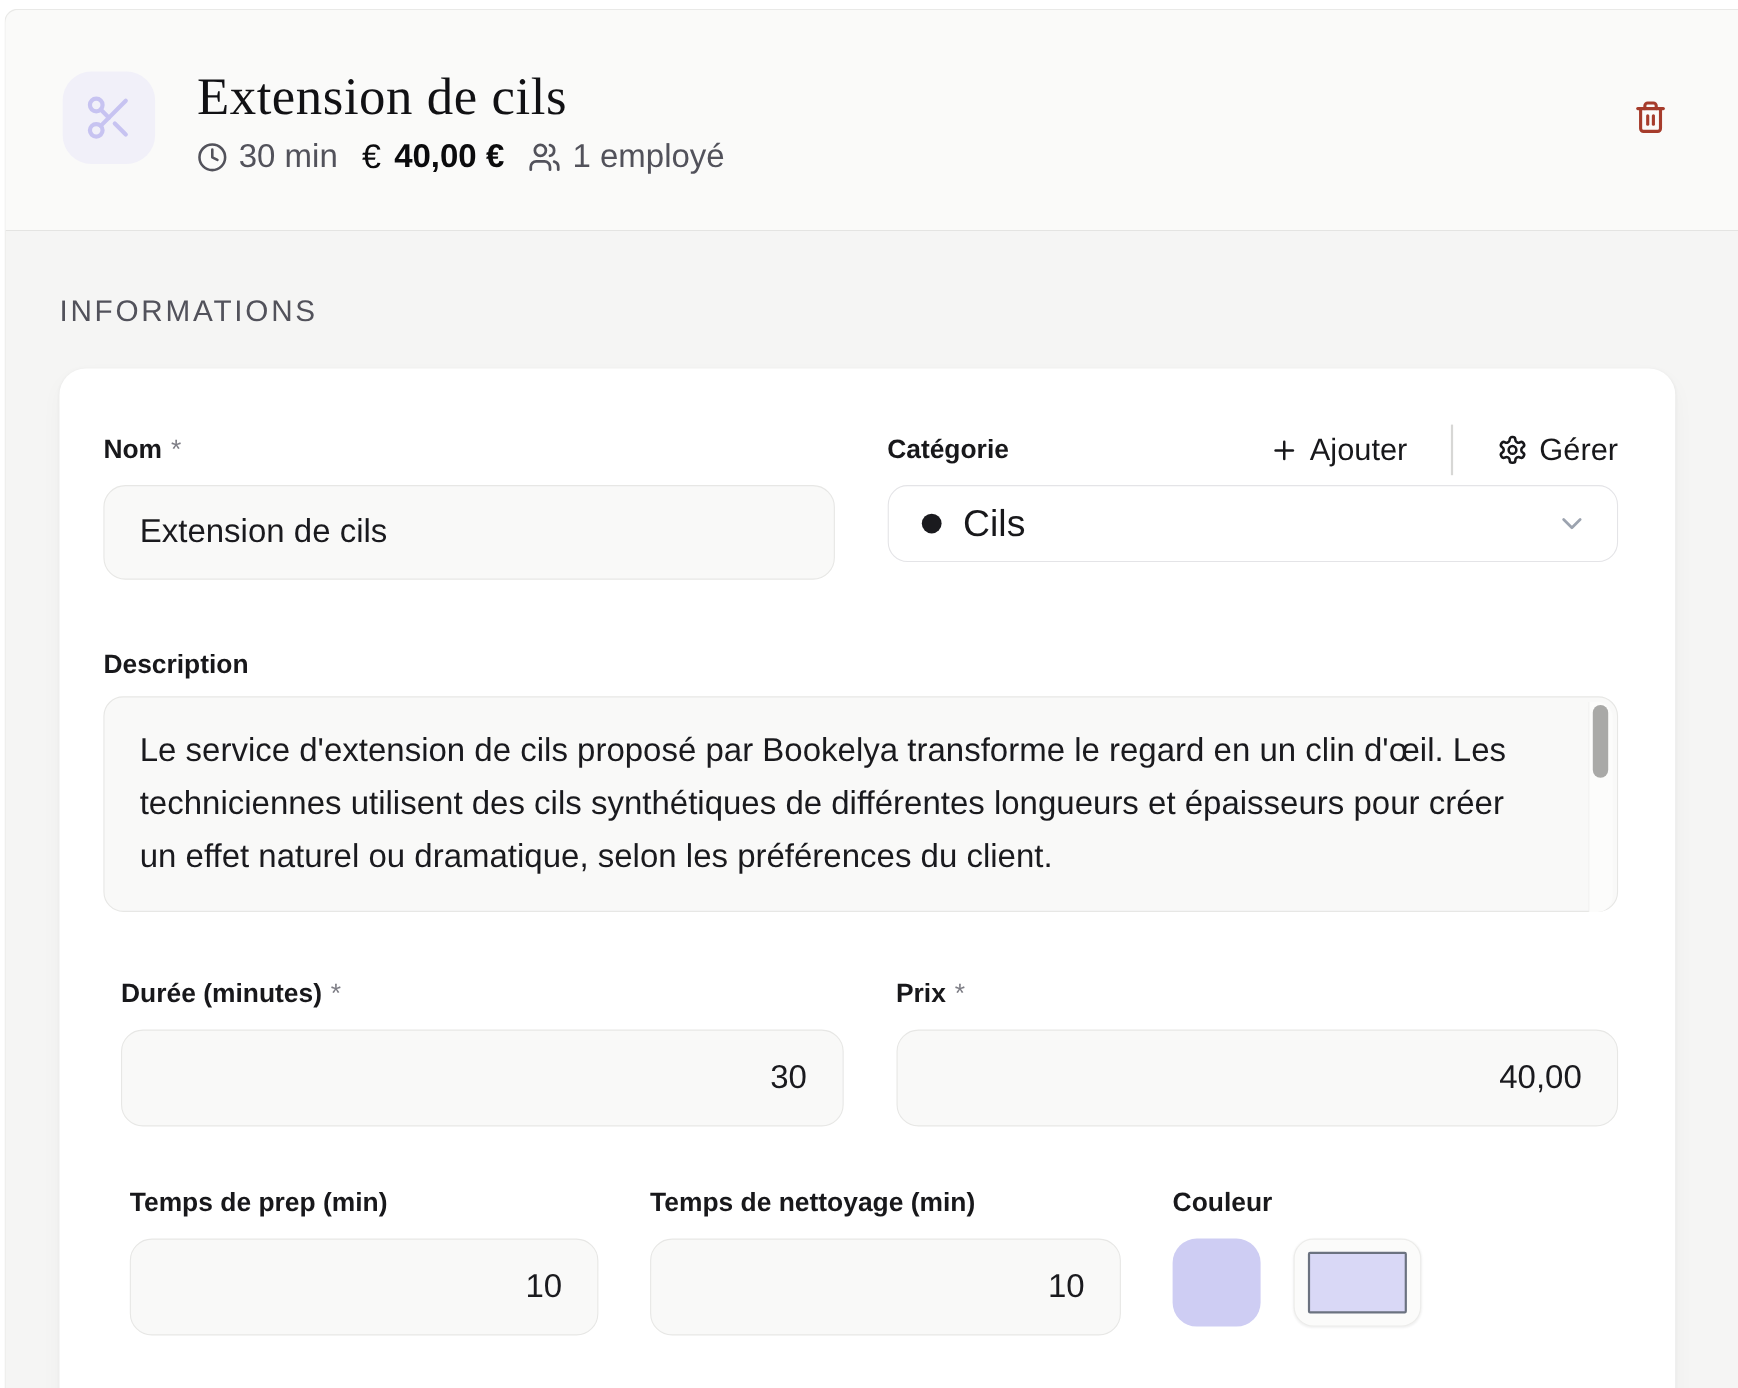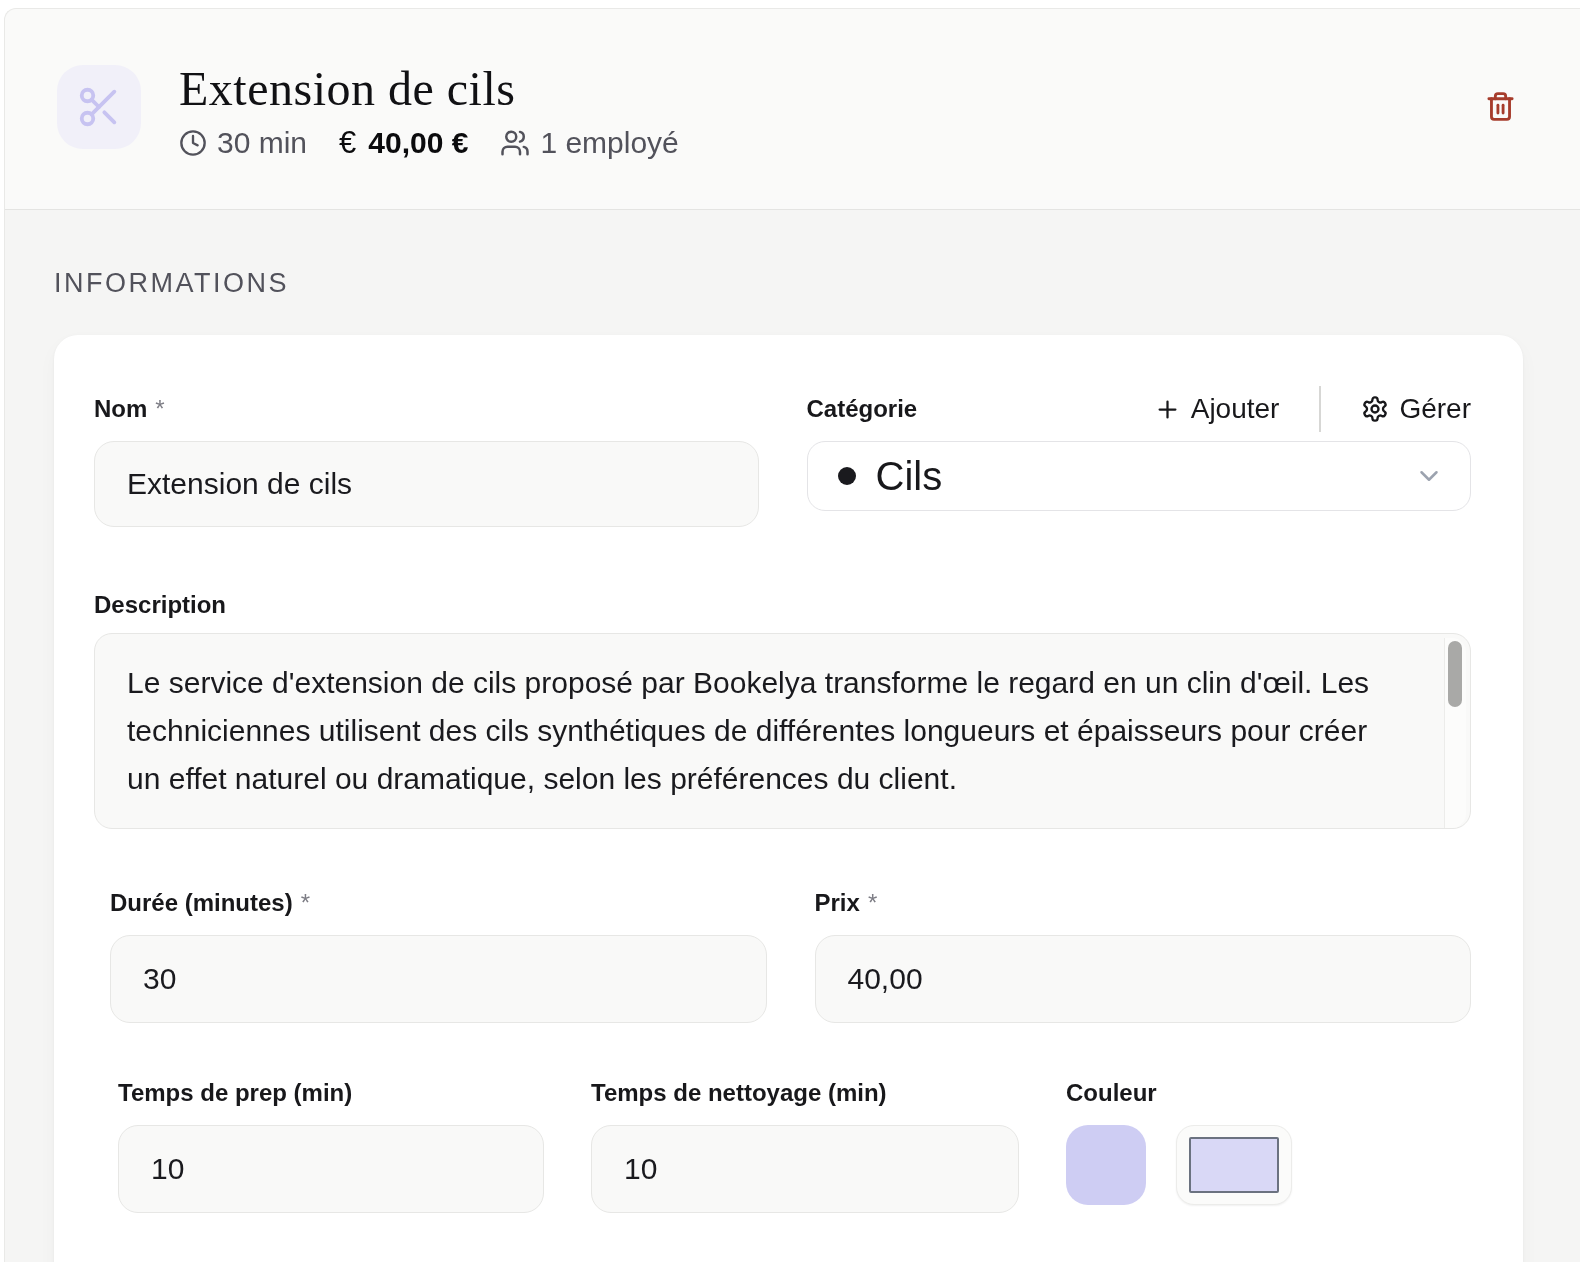--- a/index.html
+++ b/index.html
@@ -30,21 +30,21 @@
     background:#f1f0f9;
     display:flex; align-items:center; justify-content:center;
     flex:0 0 auto;
   }
   .title-wrap{ display:flex; flex-direction:column; }
   h1.page-title{
     font-family:"Liberation Serif","DejaVu Serif",serif;
     font-size:48px; font-weight:500; line-height:1.0;
     color:#111114; letter-spacing:.5px;
   }
-  .meta{ display:flex; align-items:center; gap:32px; margin-top:12px;
+  .meta{ display:flex; align-items:center; gap:22px; margin-top:12px;
          font-size:30px; color:#52525b; }
   .meta-item{ display:flex; align-items:center; gap:10px; }
   .meta-price{ color:#0b0b0d; display:flex; align-items:center; gap:12px; }
   .euro-sym{ font-weight:500; font-size:31px; }
   .price-strong{ font-weight:700; }
   .trash-btn{
     margin-left:auto; margin-top:26px;
     background:none; border:none; cursor:pointer; padding:0;
     display:flex;
   }
@@ -76,21 +76,21 @@
     width:100%; height:86px;
     background:#f9f9f8; border:1px solid #e7e7e5; border-radius:20px;
     font-family:inherit; font-size:30px; color:#1a1a1e;
     padding:0 32px; outline:none;
   }
   .select-box{
     margin-top:1px; height:70px; width:100%;
     background:#ffffff; border:1px solid #e4e4e7; border-radius:18px;
     display:flex; align-items:center; gap:20px;
     padding:0 26px 0 30px; cursor:pointer;
-    font-size:40px; color:#18181b;
+    font-size:34px; color:#18181b;
   }
   .cat-dot{ width:18px; height:18px; border-radius:50%; background:#1a1a1e; flex:0 0 auto; }
   .select-chevron{ margin-left:auto; display:flex; }
   .desc-field{ margin-top:64px; }
   .desc-field .field-label{ display:inline-block; margin-bottom:14px; }
   .ta-wrap{ position:relative; }
   textarea.desc-textarea{
     width:100%; height:196px; resize:none;
     background:#f9f9f8; border:1px solid #e7e7e5; border-radius:18px;
     font-family:inherit; font-size:30px; line-height:48px; color:#1a1a1e;
@@ -101,21 +101,21 @@
     background:#fcfcfb; border-left:1px solid #ececea;
     border-radius:0 14px 14px 0;
   }
   .ta-thumb{
     position:absolute; top:8px; right:9px; width:14px; height:66px;
     background:#a9a9a7; border-radius:8px; cursor:pointer;
   }
   .row-mid{ margin-top:54px;margin-left:16px; }
   .row-bottom{ margin-top:54px; display:grid;
                grid-template-columns:426px 428px 1fr; column-gap:47px;margin-left:24px; }
-  .num-input{ height:88px; }
+  .num-input{ height:88px;text-align:right; }
   .color-row{ display:flex; align-items:center; gap:30px; }
   .color-swatch{
     width:80px; height:80px; border-radius:22px; background:#cecdf3;
     cursor:pointer; flex:0 0 auto;
   }
   .color-picker{
     width:116px; height:80px; border-radius:18px;
     background:#fbfbfa; border:1px solid #ececea;
     box-shadow:0 1px 2px rgba(0,0,0,.06);
     display:flex; align-items:center; justify-content:center;

